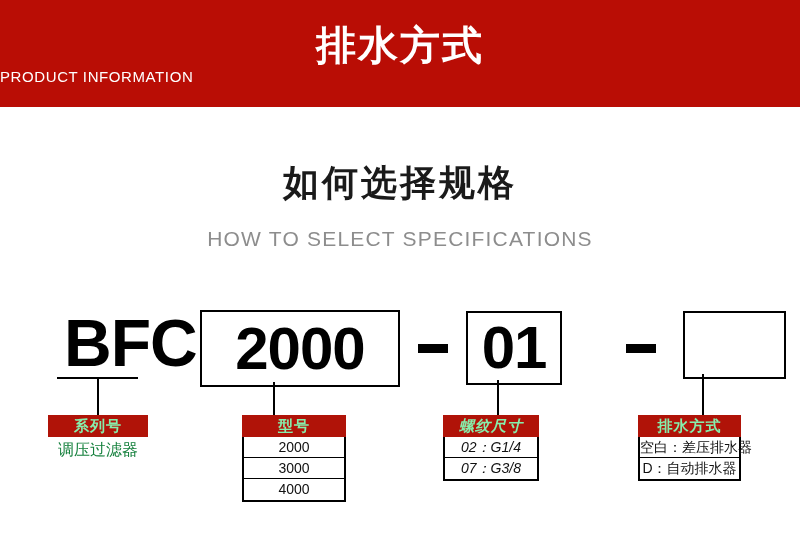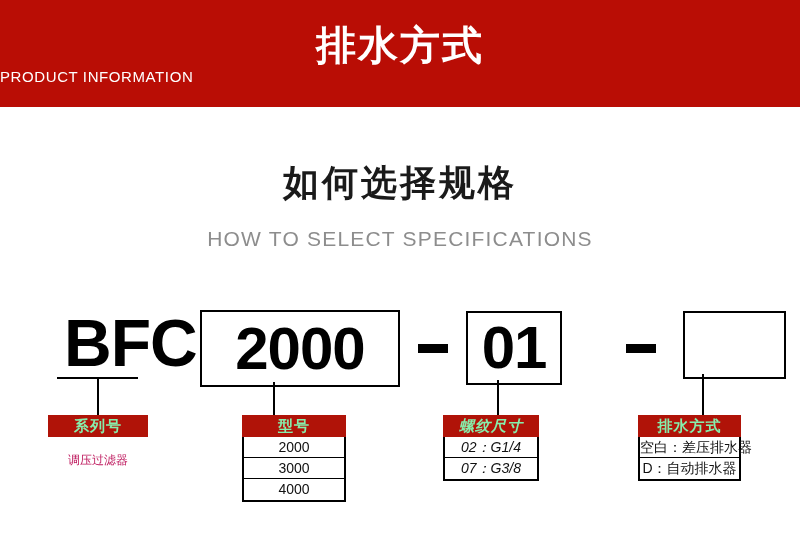--- a/index.html
+++ b/index.html
@@ -183,25 +183,25 @@
     height: 21px;
     border-bottom: 1px solid #000000;
     box-sizing: border-box;
     background: #ffffff;
     white-space: nowrap;
   }
   .legend-row:last-child {
     border-bottom: none;
   }
   .legend-plain {
-    font-size: 12px;
-    color: #be185d;
+    font-size: 16px;
+    color: #15803d;
     text-align: center;
     line-height: 26px;
-    padding-top: 10px;
+    padding-top: 0;
     white-space: nowrap;
   }
 
   .legend--series  { left: 48px;  top: 415px; width: 100px; }
   .legend--model   { left: 222px; top: 415px; width: 104px; padding-left: 20px; }
   .legend--thread  { left: 443px; top: 415px; width: 96px; font-style: italic; }
   .legend--drain   { left: 638px; top: 415px; width: 103px; }
 </style>
 </head>
 <body>

